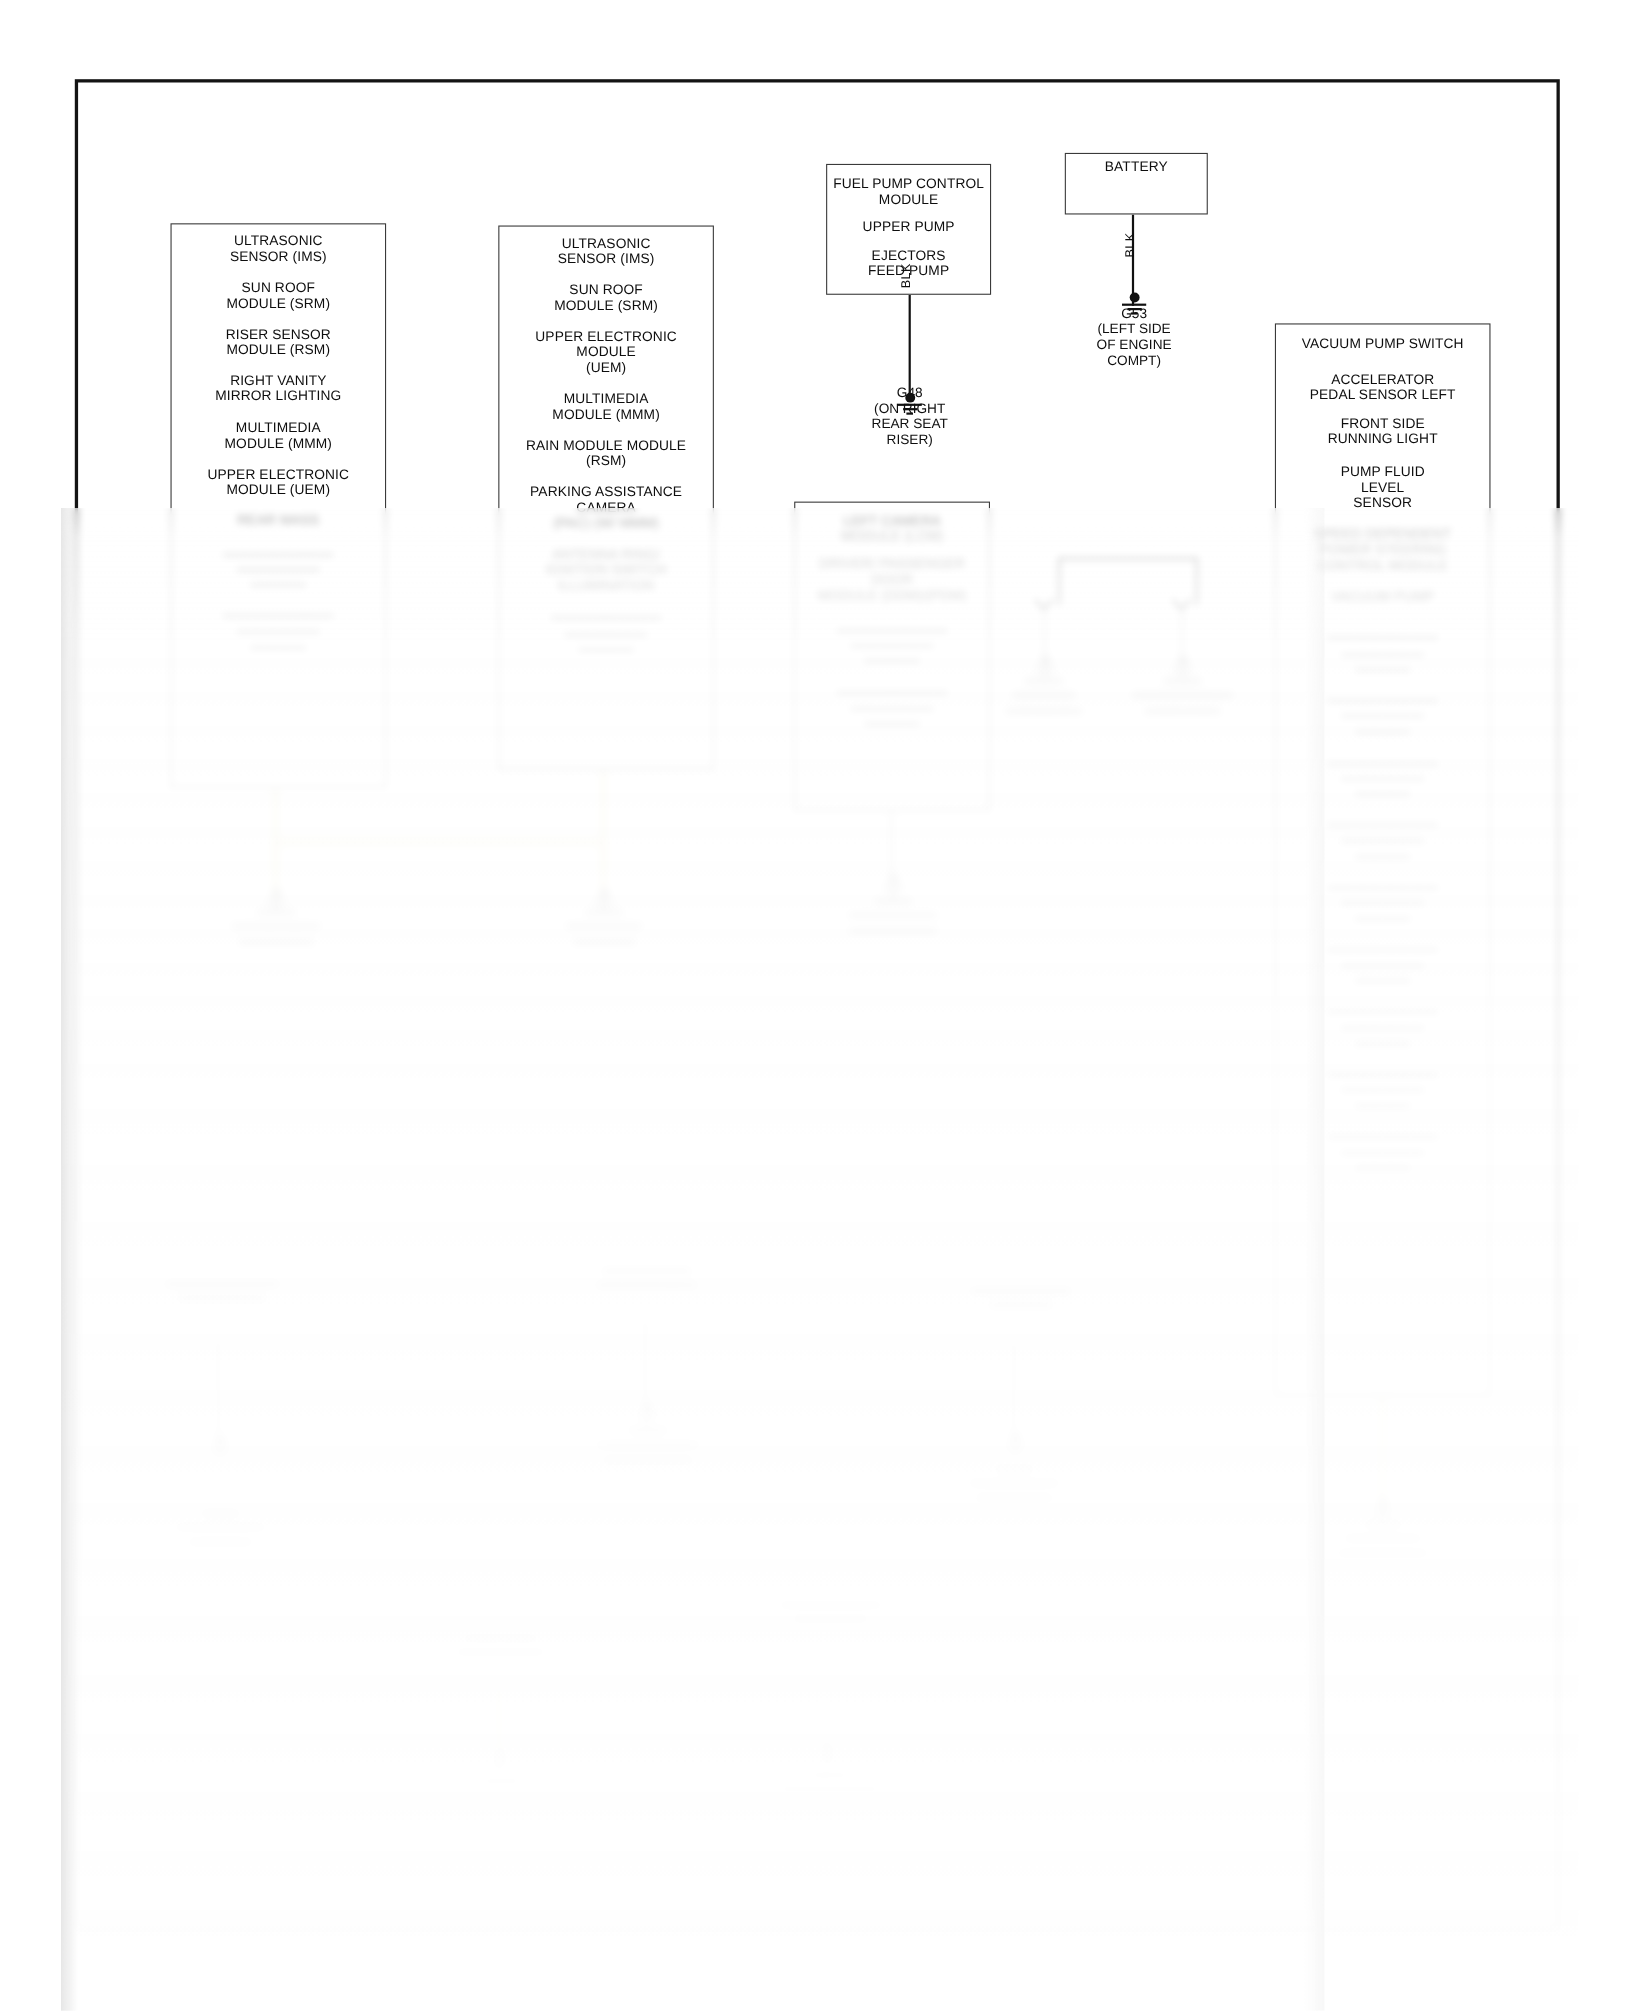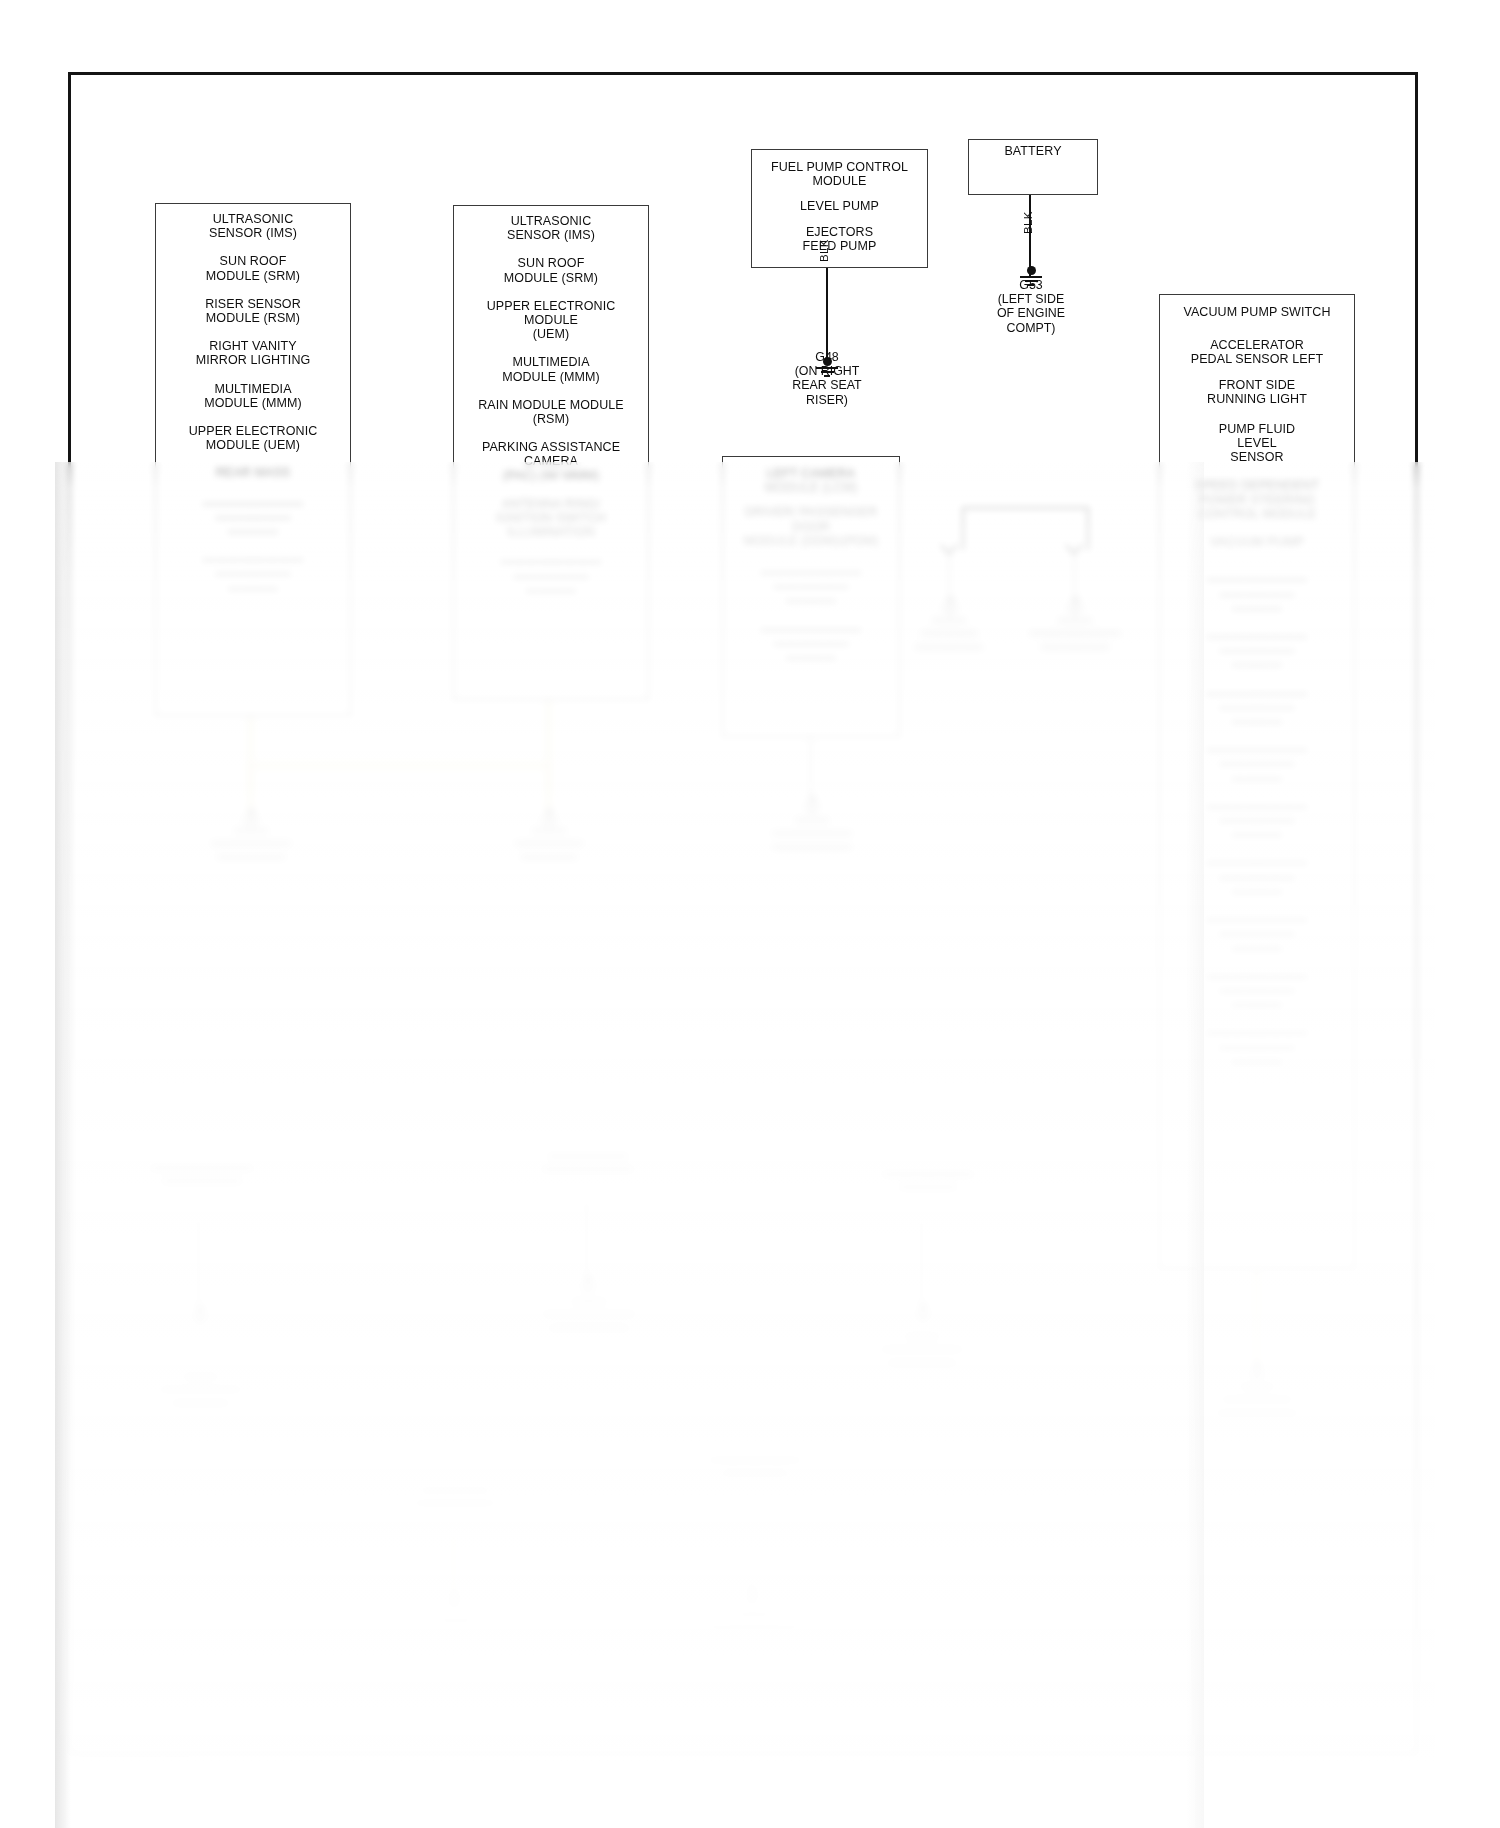--- a/index.html
+++ b/index.html
@@ -259,24 +259,24 @@
 CAMERA
 (PAC) (W/ MMM)</div>
     <div class="grp">ANTENNA RING/
 IGNITION SWITCH
 ILLUMINATION</div>
     <div class="grp" style="color:#9a9a9a;">▬▬▬▬▬▬▬▬
 ▬▬▬▬▬▬
 ▬▬▬▬</div>
   </div>
 
-  <div class="box" style="left:751px; top:149px; width:177px; height:119px; padding-top:10px;">
+  <div class="box" style="left:751px; top:149px; width:150px; height:119px; padding-top:10px;">
     <div class="grp" style="margin-bottom:11px;">FUEL PUMP CONTROL
 MODULE</div>
-    <div class="grp" style="margin-bottom:11px;">LEVEL PUMP</div>
+    <div class="grp" style="margin-bottom:11px;">UPPER PUMP</div>
     <div class="grp">EJECTORS
 FEED PUMP</div>
   </div>
 
   <div class="wire-v" style="left:826px; top:268px; height:92px;"></div>
   <div class="wirelabel" style="left:818px; top:262px;">BLK</div>
   <div class="gnd" style="left:814px; top:357px;">
     <div class="dot"></div>
       <div class="b1"></div>
       <div class="b2"></div>

